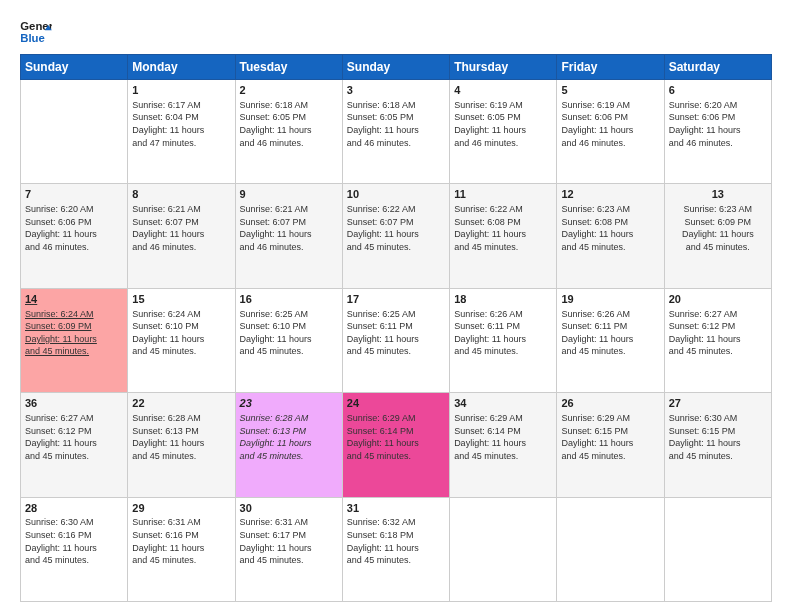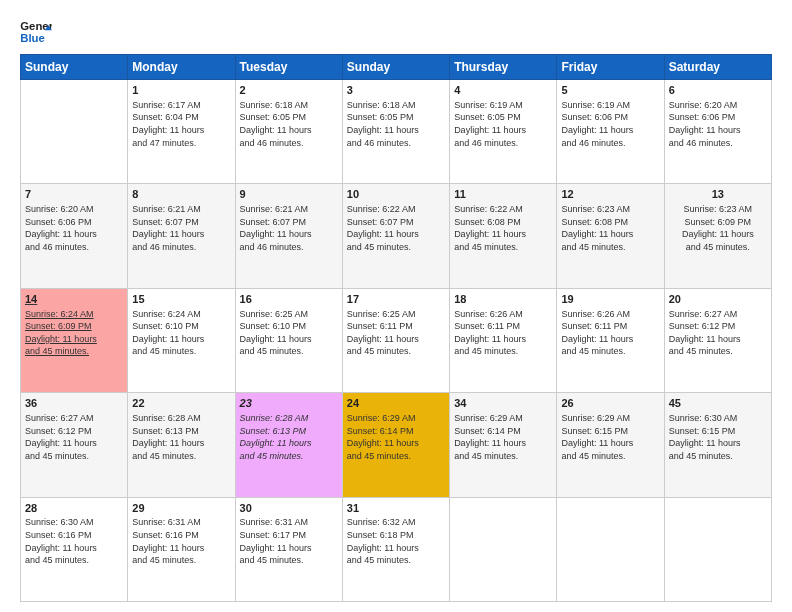--- a/index.html
+++ b/index.html
@@ -282,21 +282,21 @@
 Daylight: 11 hours
 and 45 minutes.</div>
           </td>
           <td style="background: #f0abfc; font-style: italic;">
             <span class="day-num">23</span>
             <div class="cell-info" style="white-space: pre-line;">Sunrise: 6:28 AM
 Sunset: 6:13 PM
 Daylight: 11 hours
 and 45 minutes.</div>
           </td>
-          <td style="background: #eab308;">
+          <td style="background: #ec4899;">
             <span class="day-num">24</span>
             <div class="cell-info" style="white-space: pre-line;">Sunrise: 6:29 AM
 Sunset: 6:14 PM
 Daylight: 11 hours
 and 45 minutes.</div>
           </td>
           <td style="background: rgb(245, 245, 245);">
             <span class="day-num">34</span>
             <div class="cell-info" style="white-space: pre-line;">Sunrise: 6:29 AM
 Sunset: 6:14 PM
@@ -304,21 +304,21 @@
 and 45 minutes.</div>
           </td>
           <td style="background: rgb(245, 245, 245);">
             <span class="day-num">26</span>
             <div class="cell-info" style="white-space: pre-line;">Sunrise: 6:29 AM
 Sunset: 6:15 PM
 Daylight: 11 hours
 and 45 minutes.</div>
           </td>
           <td style="background: rgb(245, 245, 245);">
-            <span class="day-num">45</span>
+            <span class="day-num">27</span>
             <div class="cell-info" style="white-space: pre-line;">Sunrise: 6:30 AM
 Sunset: 6:15 PM
 Daylight: 11 hours
 and 45 minutes.</div>
           </td>
         </tr>
         <tr>
           <td style="background: rgb(255, 255, 255);">
             <span class="day-num">28</span>
             <div class="cell-info" style="white-space: pre-line;">Sunrise: 6:30 AM

